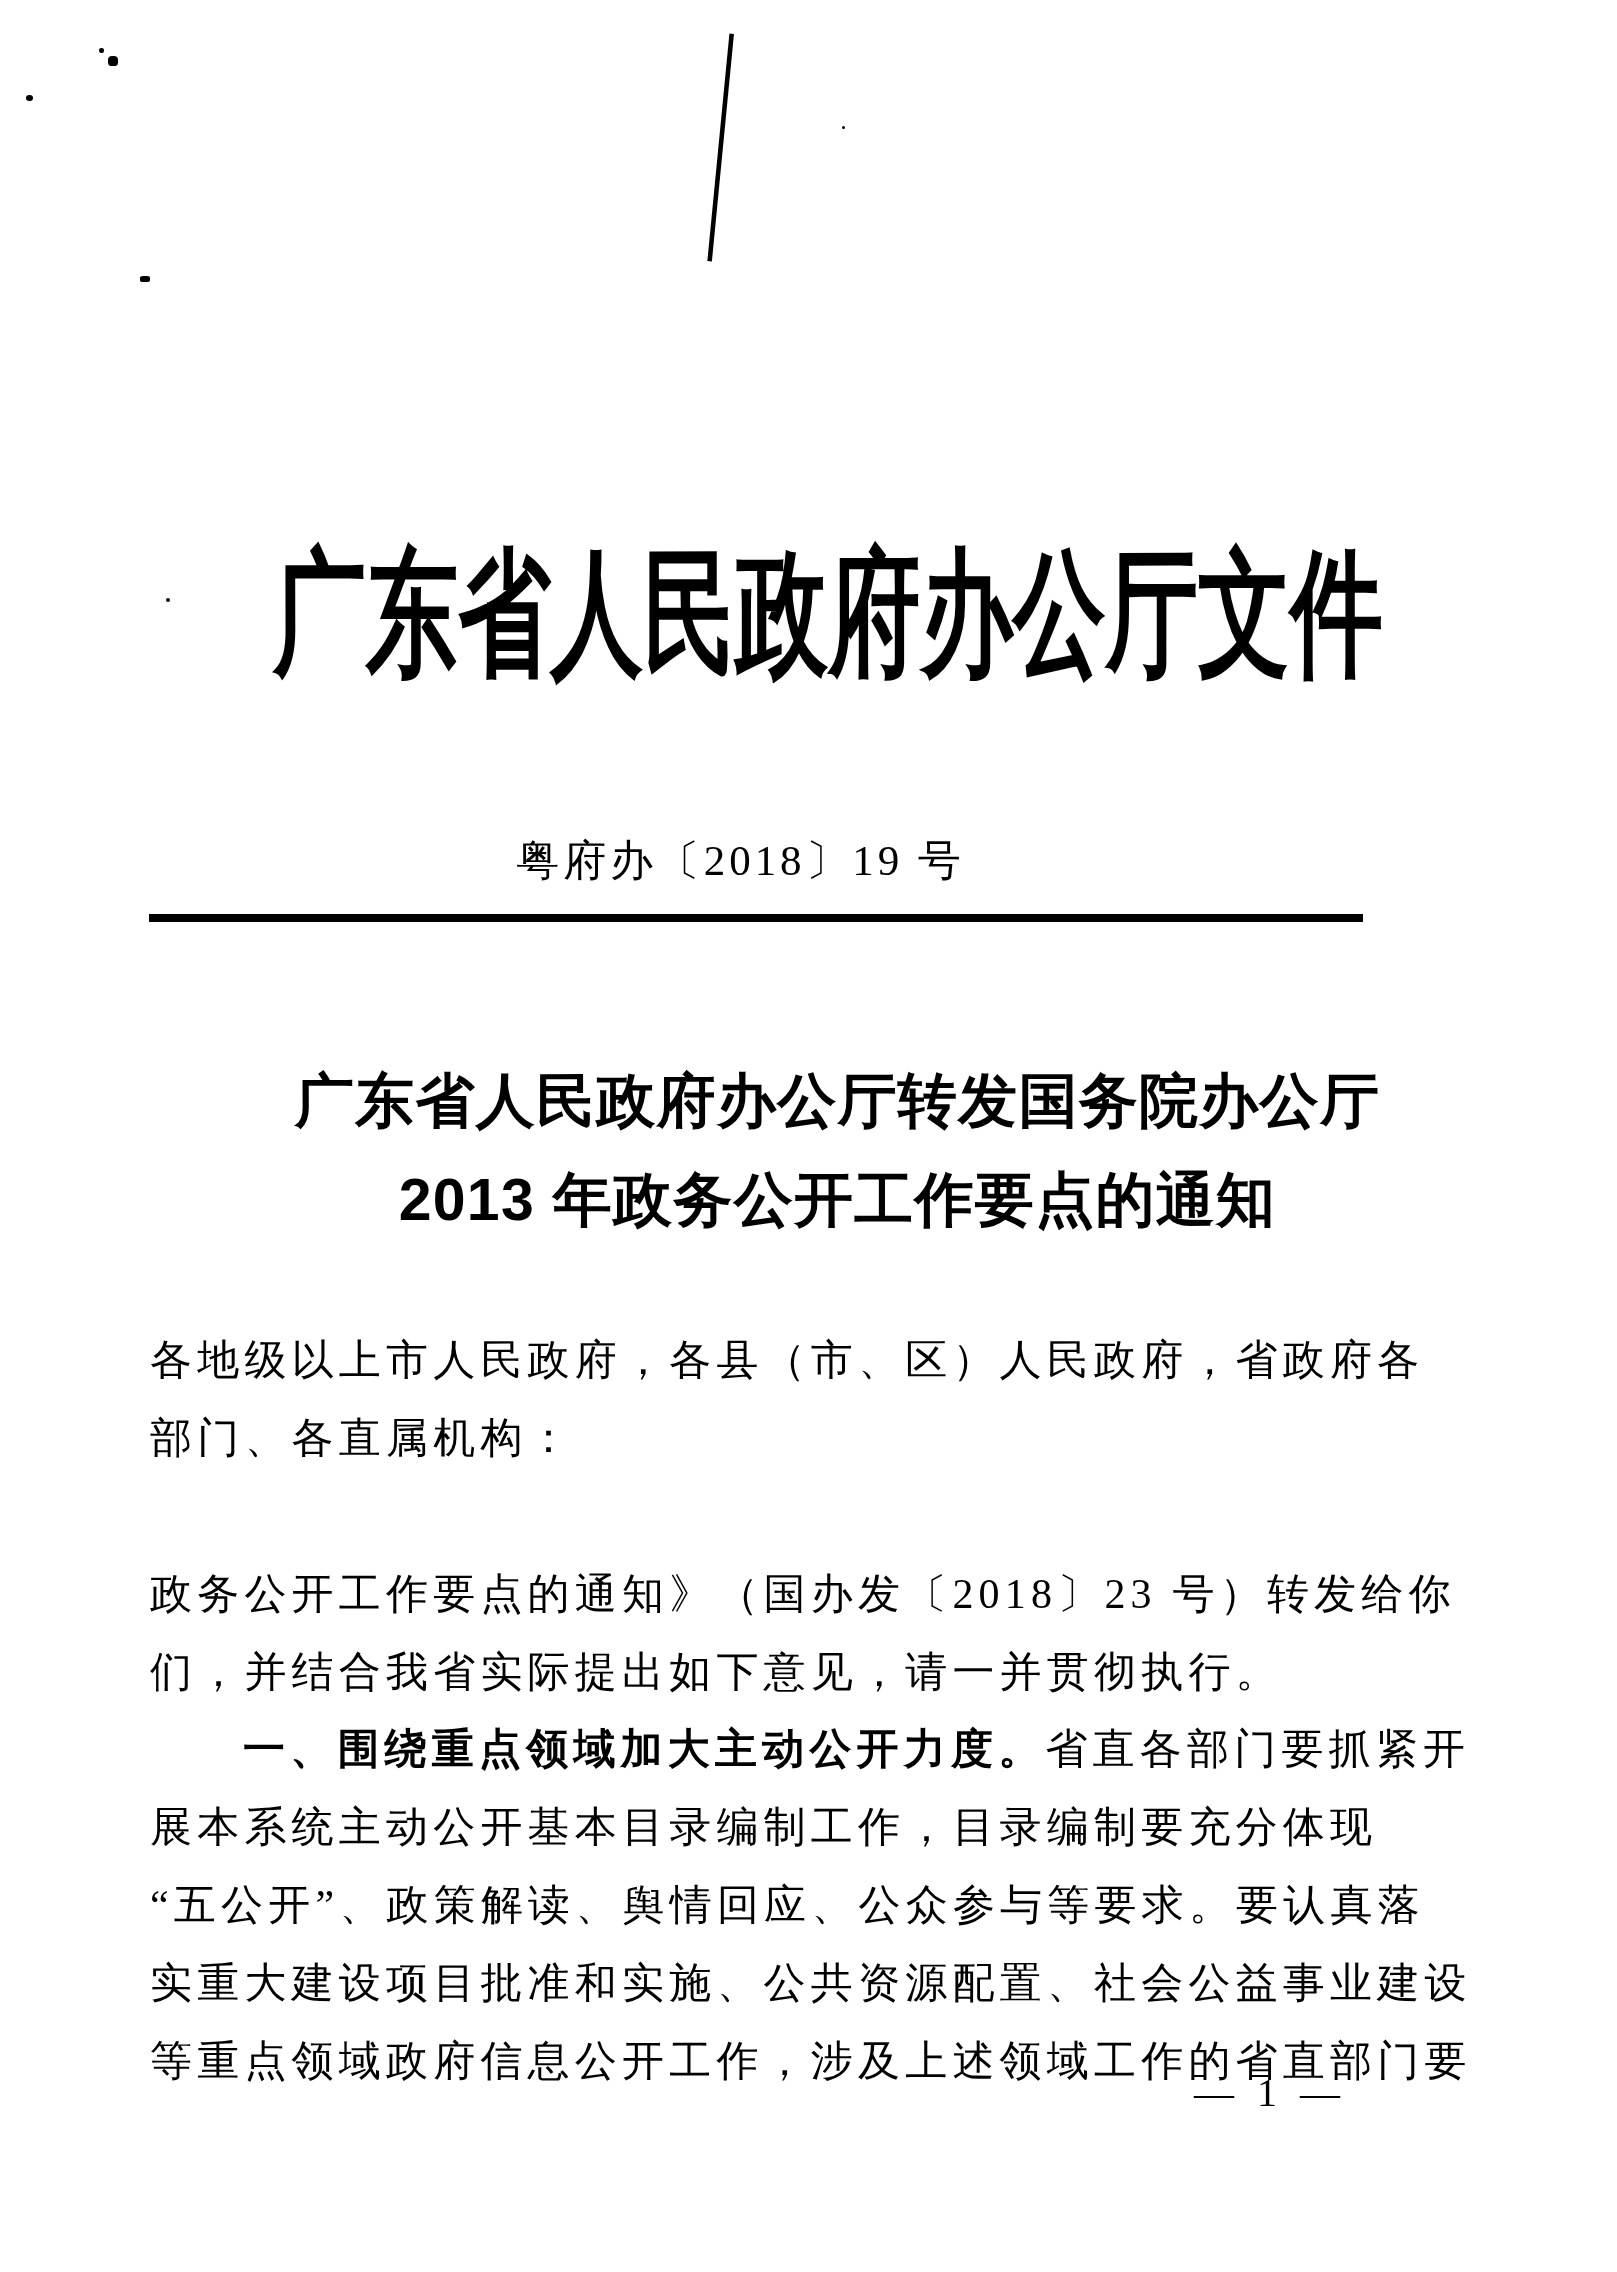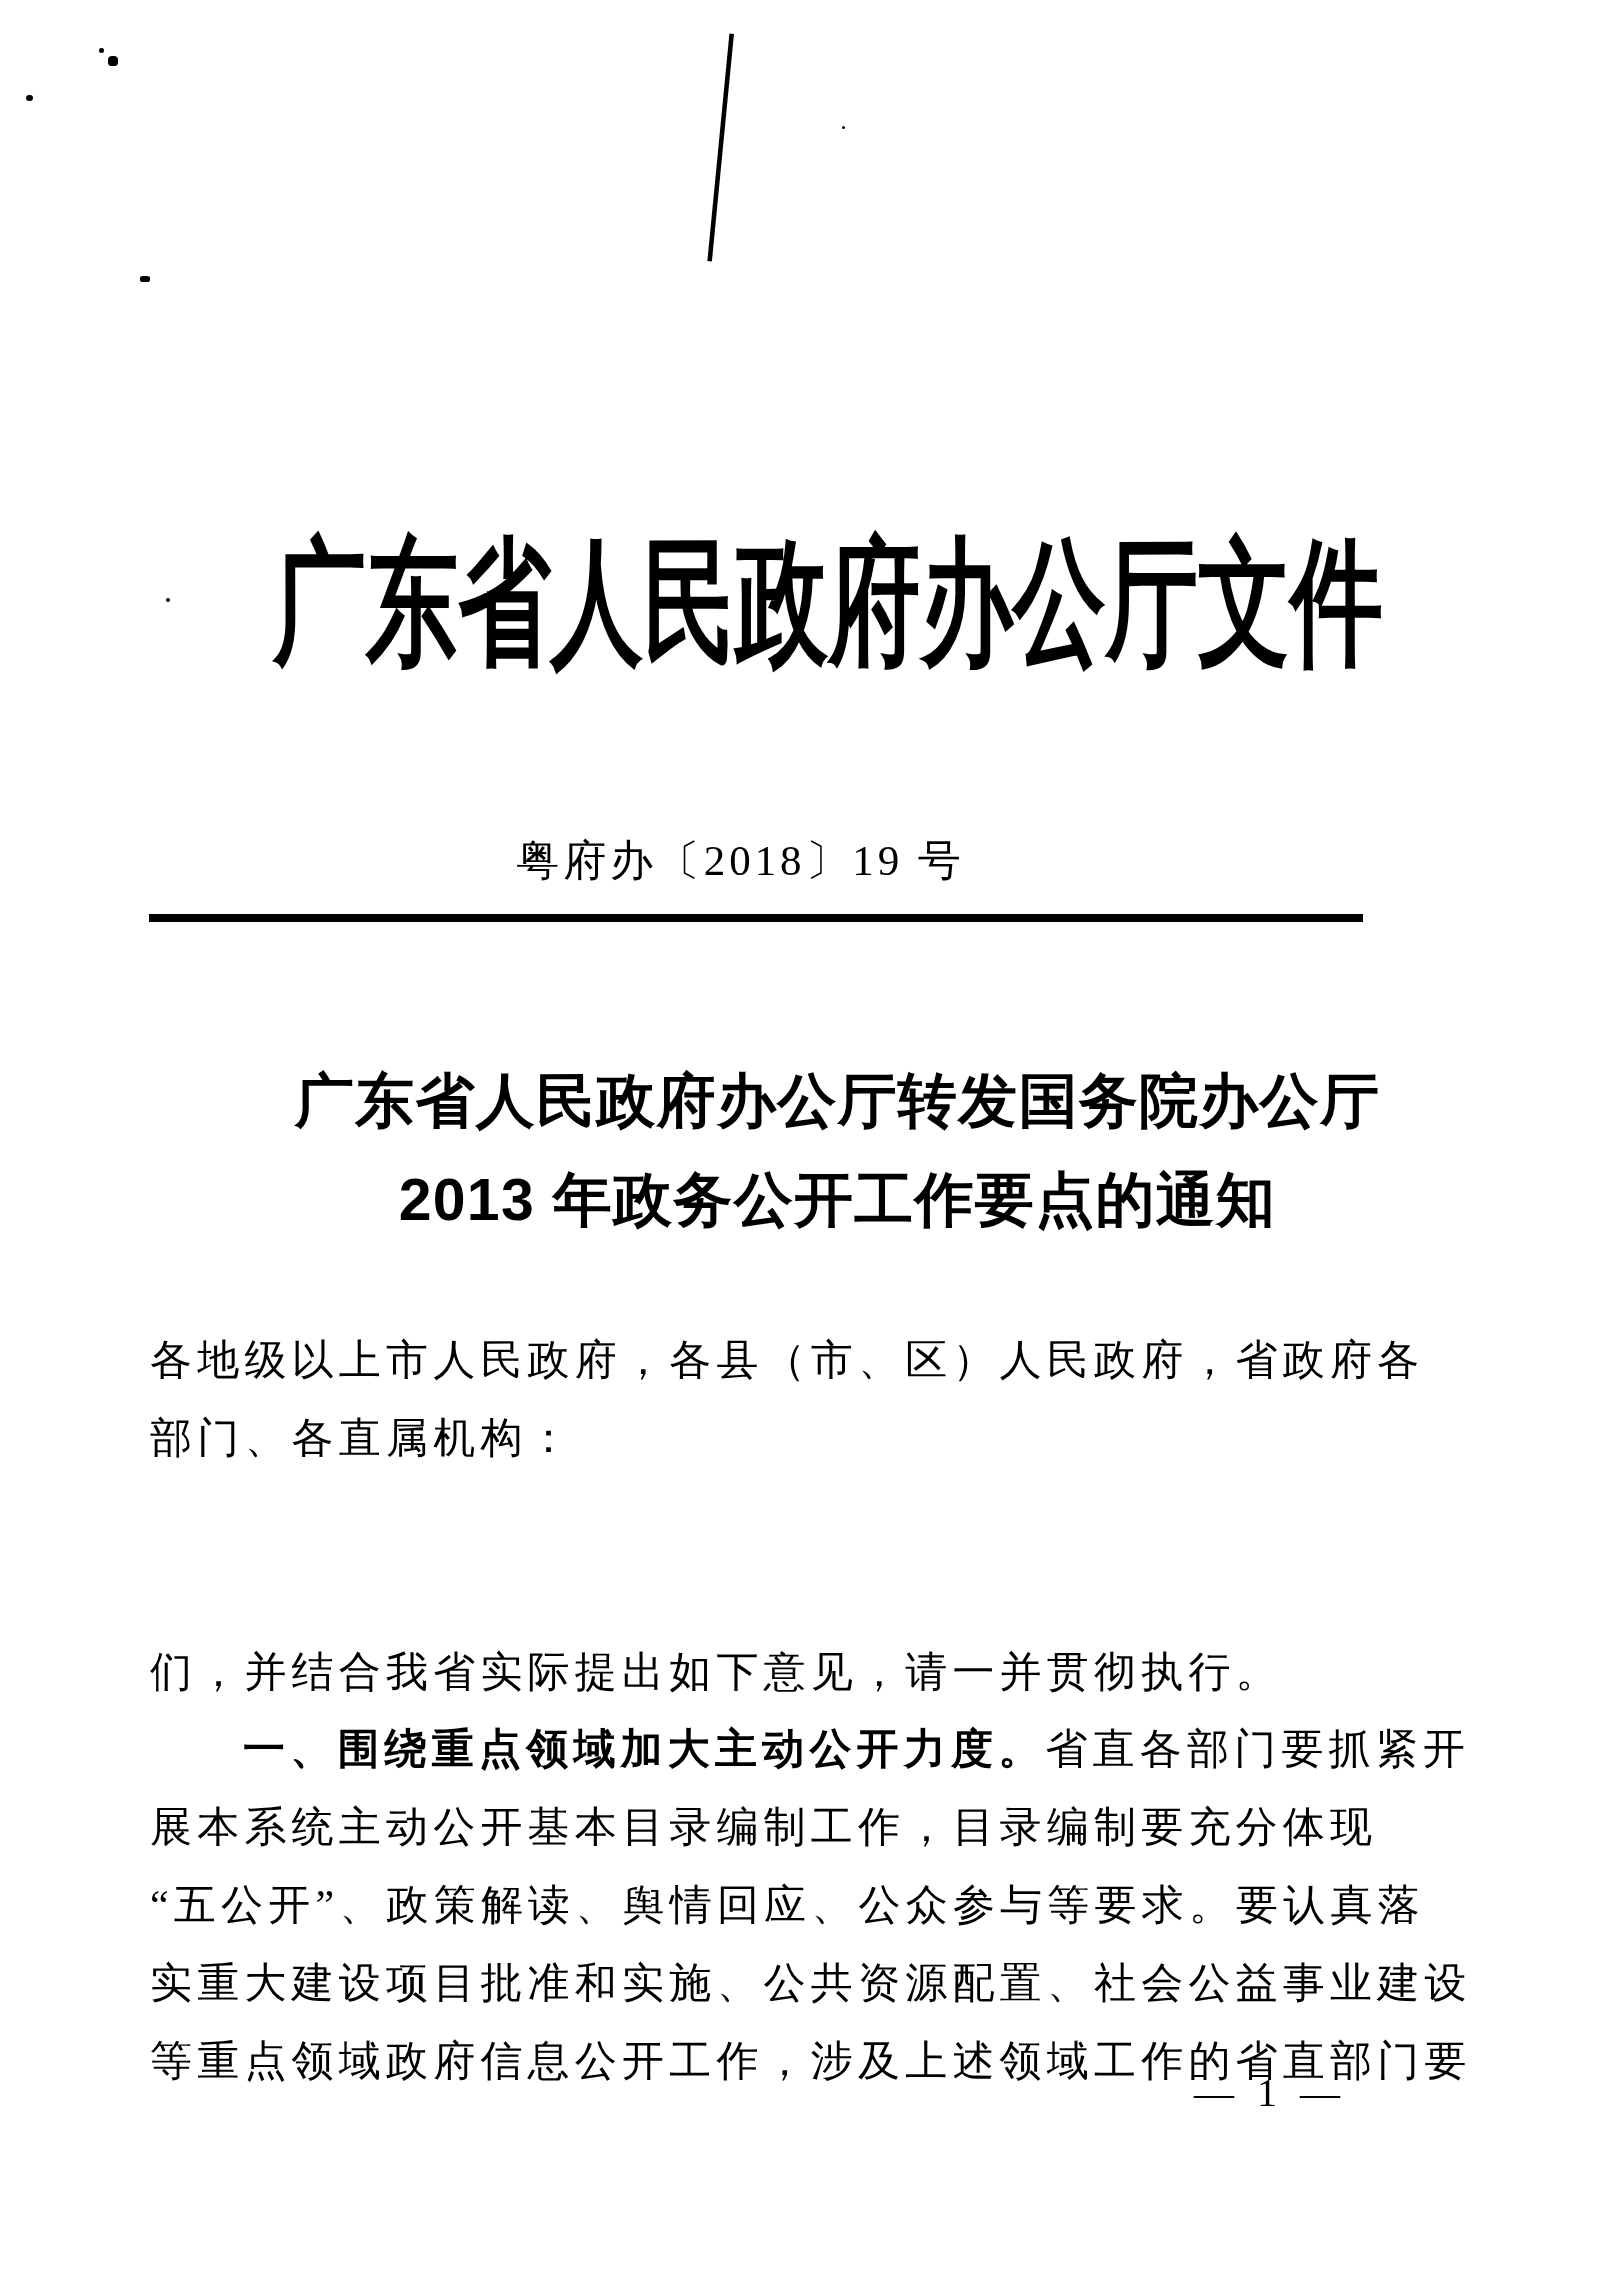--- a/index.html
+++ b/index.html
@@ -21,21 +21,21 @@
   .sp3 { left:26px;  top:95px; width:6.5px; height:5.8px; }
   .sp4 { left:140px; top:276px; width:9.7px; height:5.8px; border-radius:30%; }
   .sp5 { left:842px;top:126px; width:3.2px;  height:3.2px; }
   .sp6 { left:166px; top:598px; width:3.9px;  height:3.9px; }
   .sp7 { left:1328px;top:559px; width:3.9px;  height:3.9px; }
 
   
   .title {
     position:absolute; top:544px; left:0; width:1617px;
     margin:0; text-align:center;
-    font-family:Liberation Mono, monospace;
+    font-family:Liberation Sans, sans-serif;
     font-weight:bold; font-size:138px; line-height:1.0;
     white-space:nowrap;
   }
   .title-inner { display:inline-block; transform:scaleX(0.67); transform-origin:50% 50%; }
 
   
   .doc-number {
     position:absolute; top:832px; left:0; width:1617px;
     text-align:center; transform:translateX(-68px);
     font-size:43px; letter-spacing:3.9px; white-space:nowrap;
@@ -89,20 +89,21 @@
 
   <div class="doc-number">粤府办〔2018〕19 号</div>
 
   <div class="rule"></div>
 
   <div class="heading l1">广东省人民政府办公厅转发国务院办公厅</div>
   <div class="heading l2">2013 年政务公开工作要点的通知</div>
 
   <div class="bl" style="top:1316px">各地级以上市人民政府，各县（市、区）人民政府，省政府各</div>
   <div class="bl" style="top:1394px">部门、各直属机构：</div>
+  <div class="bl" style="top:1550px">政务公开工作要点的通知》（国办发〔2018〕23 号）转发给你</div>
   <div class="bl" style="top:1628px">们，并结合我省实际提出如下意见，请一并贯彻执行。</div>
   <div class="bl indent" style="top:1705px"><span class="lead-bold">一、围绕重点领域加大主动公开力度。</span><span>省直各部门要抓紧开</span></div>
   <div class="bl" style="top:1783px">展本系统主动公开基本目录编制工作，目录编制要充分体现</div>
   <div class="bl" style="top:1861px">“五公开”、政策解读、舆情回应、公众参与等要求。要认真落</div>
   <div class="bl" style="top:1939px">实重大建设项目批准和实施、公共资源配置、社会公益事业建设</div>
   <div class="bl" style="top:2017px">等重点领域政府信息公开工作，涉及上述领域工作的省直部门要</div>
 
   <div class="page-number">— 1 —</div>
 
 </div>

